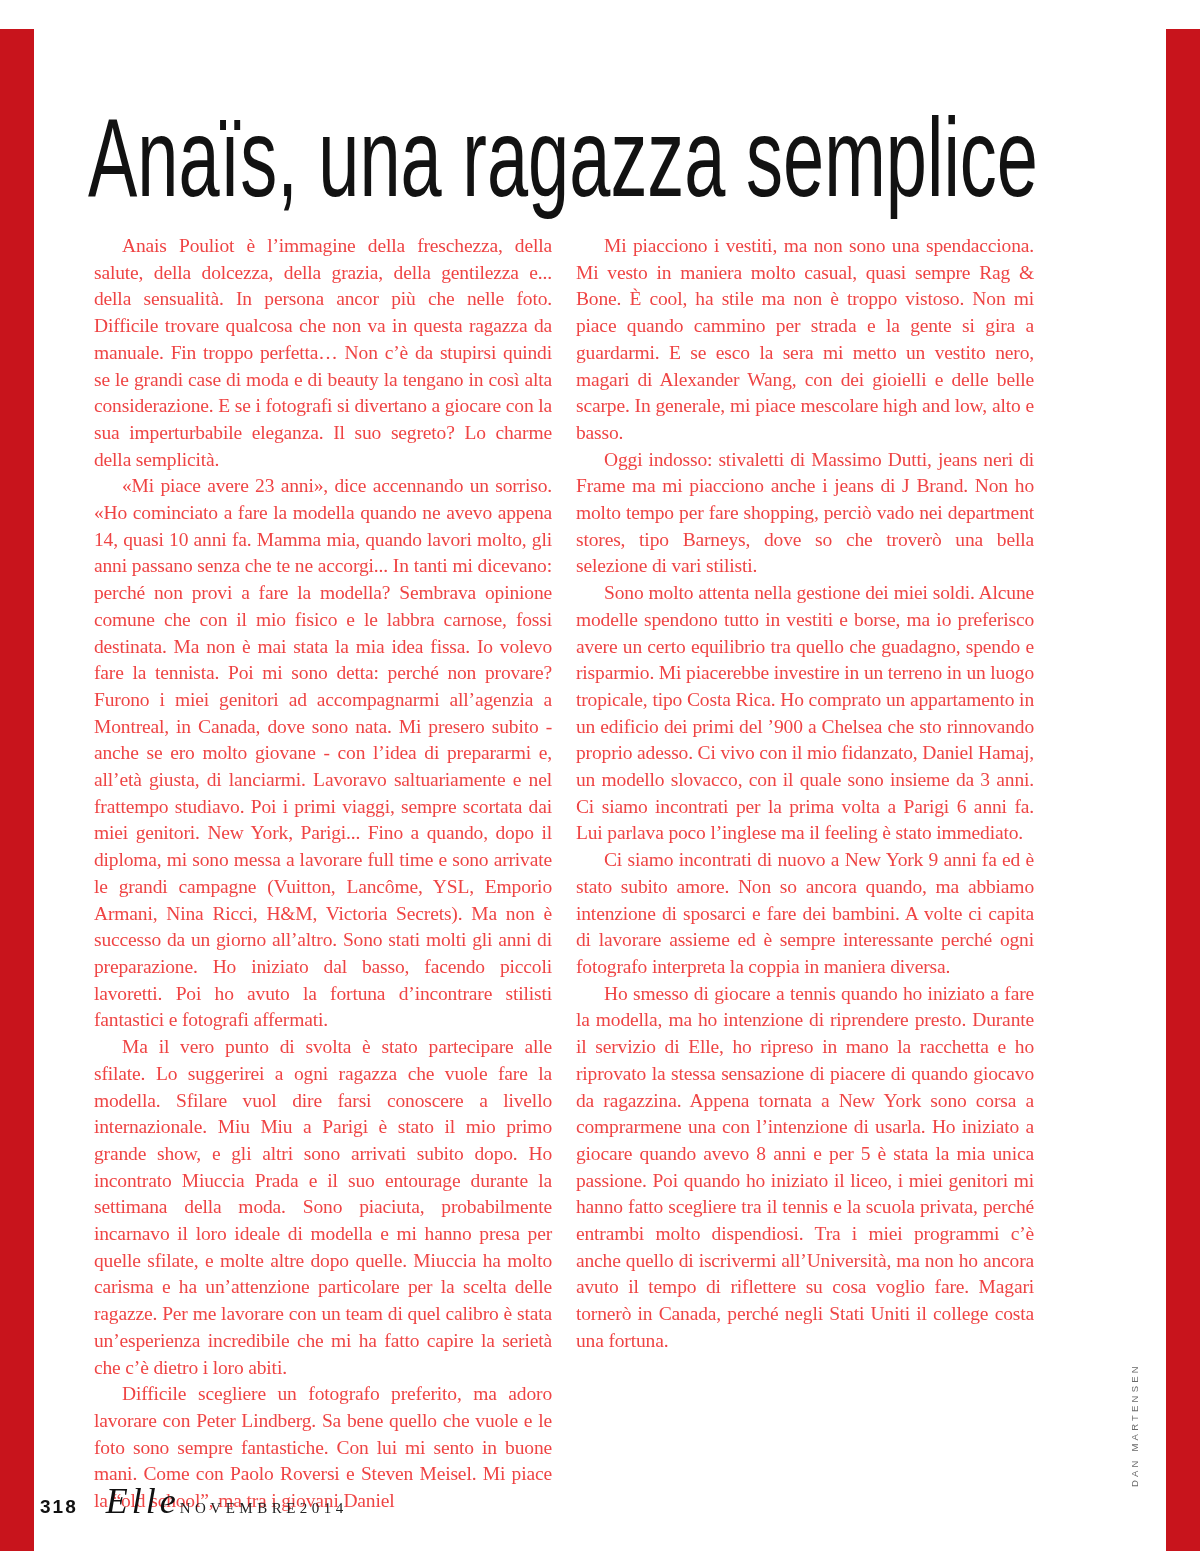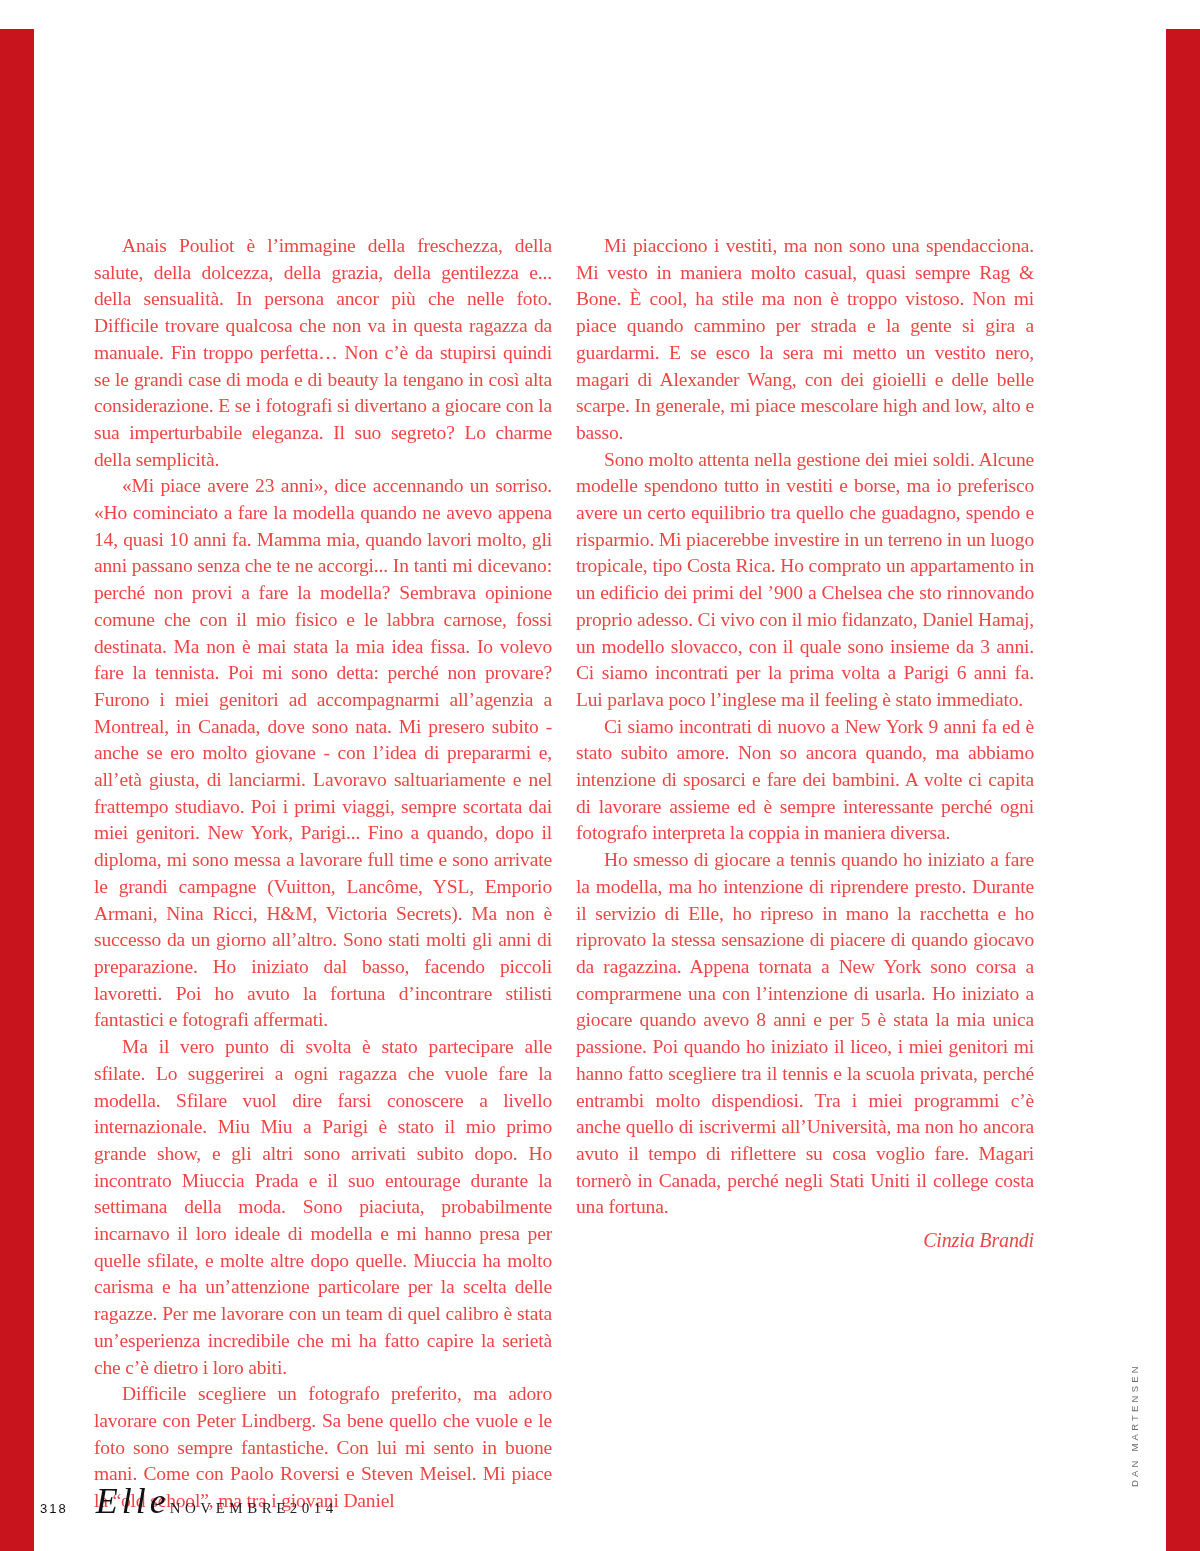--- a/index.html
+++ b/index.html
@@ -69,22 +69,22 @@
   .footer {
     position: absolute;
     left: 40px;
     top: 1480px;
     display: flex;
     align-items: baseline;
     color: #111;
   }
   .folio-number {
     font-family: "Liberation Sans", sans-serif;
-    font-weight: normal;
-    font-size: 13px;
+    font-weight: bold;
+    font-size: 19px;
     letter-spacing: 2px;
   }
   .folio-logo {
     font-family: "Liberation Serif", serif;
     font-style: italic;
     font-size: 36px;
     letter-spacing: 4px;
     margin-left: 28px;
   }
   .folio-issue {
@@ -110,34 +110,39 @@
   }
 </style>
 </head>
 <body>
 
 <div class="page">
 
   <div class="edge-stripe edge-left"></div>
   <div class="edge-stripe edge-right"></div>
 
+  <div class="title-wrap">
+    <svg width="980" height="140" viewBox="0 0 980 140" aria-hidden="false">
+      <text class="title-text" x="0" y="108" font-size="112" textLength="950" lengthAdjust="spacingAndGlyphs">Anaïs, una ragazza semplice</text>
+    </svg>
+  </div>
 
   <div class="col col-left">
     <p class="indent">Anais Pouliot è l’immagine della freschezza, della salute, della dolcezza, della grazia, della gentilezza e... della sensualità. In persona ancor più che nelle foto. Difficile trovare qualcosa che non va in questa ragazza da manuale. Fin troppo perfetta… Non c’è da stupirsi quindi se le grandi case di moda e di beauty la tengano in così alta considerazione. E se i fotografi si divertano a giocare con la sua imperturbabile eleganza. Il suo segreto? Lo charme della semplicità.</p>
     <p class="indent">«Mi piace avere 23 anni», dice accennando un sorriso. «Ho cominciato a fare la modella quando ne avevo appena 14, quasi 10 anni fa. Mamma mia, quando lavori molto, gli anni passano senza che te ne accorgi... In tanti mi dicevano: perché non provi a fare la modella? Sembrava opinione comune che con il mio fisico e le labbra carnose, fossi destinata. Ma non è mai stata la mia idea fissa. Io volevo fare la tennista. Poi mi sono detta: perché non provare? Furono i miei genitori ad accompagnarmi all’agenzia a Montreal, in Canada, dove sono nata. Mi presero subito - anche se ero molto giovane - con l’idea di prepararmi e, all’età giusta, di lanciarmi. Lavoravo saltuariamente e nel frattempo studiavo. Poi i primi viaggi, sempre scortata dai miei genitori. New York, Parigi... Fino a quando, dopo il diploma, mi sono messa a lavorare full time e sono arrivate le grandi campagne (Vuitton, Lancôme, YSL, Emporio Armani, Nina Ricci, H&amp;M, Victoria Secrets). Ma non è successo da un giorno all’altro. Sono stati molti gli anni di preparazione. Ho iniziato dal basso, facendo piccoli lavoretti. Poi ho avuto la fortuna d’incontrare stilisti fantastici e fotografi affermati.</p>
     <p class="indent">Ma il vero punto di svolta è stato partecipare alle sfilate. Lo suggerirei a ogni ragazza che vuole fare la modella. Sfilare vuol dire farsi conoscere a livello internazionale. Miu Miu a Parigi è stato il mio primo grande show, e gli altri sono arrivati subito dopo. Ho incontrato Miuccia Prada e il suo entourage durante la settimana della moda. Sono piaciuta, probabilmente incarnavo il loro ideale di modella e mi hanno presa per quelle sfilate, e molte altre dopo quelle. Miuccia ha molto carisma e ha un’attenzione particolare per la scelta delle ragazze. Per me lavorare con un team di quel calibro è stata un’esperienza incredibile che mi ha fatto capire la serietà che c’è dietro i loro abiti.</p>
     <p class="indent">Difficile scegliere un fotografo preferito, ma adoro lavorare con Peter Lindberg. Sa bene quello che vuole e le foto sono sempre fantastiche. Con lui mi sento in buone mani. Come con Paolo Roversi e Steven Meisel. Mi piace la “old school”, ma tra i giovani Daniel</p>
   </div>
 
   <div class="col col-right">
     <p class="indent">Mi piacciono i vestiti, ma non sono una spendacciona. Mi vesto in maniera molto casual, quasi sempre Rag &amp; Bone. È cool, ha stile ma non è troppo vistoso. Non mi piace quando cammino per strada e la gente si gira a guardarmi. E se esco la sera mi metto un vestito nero, magari di Alexander Wang, con dei gioielli e delle belle scarpe. In generale, mi piace mescolare high and low, alto e basso.</p>
+    <p class="indent">Oggi indosso: stivaletti di Massimo Dutti, jeans neri di Frame ma mi piacciono anche i jeans di J Brand. Non ho molto tempo per fare shopping, perciò vado nei department stores, tipo Barneys, dove so che troverò una bella selezione di vari stilisti.</p>
     <p class="indent">Sono molto attenta nella gestione dei miei soldi. Alcune modelle spendono tutto in vestiti e borse, ma io preferisco avere un certo equilibrio tra quello che guadagno, spendo e risparmio. Mi piacerebbe investire in un terreno in un luogo tropicale, tipo Costa Rica. Ho comprato un appartamento in un edificio dei primi del ’900 a Chelsea che sto rinnovando proprio adesso. Ci vivo con il mio fidanzato, Daniel Hamaj, un modello slovacco, con il quale sono insieme da 3 anni. Ci siamo incontrati per la prima volta a Parigi 6 anni fa. Lui parlava poco l’inglese ma il feeling è stato immediato.</p>
     <p class="indent">Ci siamo incontrati di nuovo a New York 9 anni fa ed è stato subito amore. Non so ancora quando, ma abbiamo intenzione di sposarci e fare dei bambini.  A volte ci capita di lavorare assieme ed è sempre interessante perché ogni fotografo interpreta la coppia in maniera diversa.</p>
     <p class="indent">Ho smesso di giocare a tennis quando ho iniziato a fare la modella, ma ho intenzione di riprendere presto. Durante il servizio di Elle, ho ripreso in mano la racchetta e ho riprovato la stessa sensazione di piacere di quando giocavo da ragazzina. Appena tornata a New York sono corsa a comprarmene una con l’intenzione di usarla. Ho iniziato a giocare quando avevo 8 anni e per 5 è stata la mia unica passione. Poi quando ho iniziato il liceo, i miei genitori mi hanno fatto scegliere tra il tennis e la scuola privata, perché entrambi molto dispendiosi. Tra i miei programmi c’è anche quello di iscrivermi all’Università, ma non ho ancora avuto il tempo di riflettere su cosa voglio fare. Magari tornerò in Canada, perché negli Stati Uniti il college costa una fortuna.</p>
-    <p class="byline">Cinzia Brandi</p>
   </div>
 
   <div class="footer">
     <span class="folio-number">318</span>
     <span class="folio-logo">Elle</span>
     <span class="folio-issue">NOVEMBRE2014</span>
   </div>
 
   <div class="photo-credit">DAN MARTENSEN</div>
 

